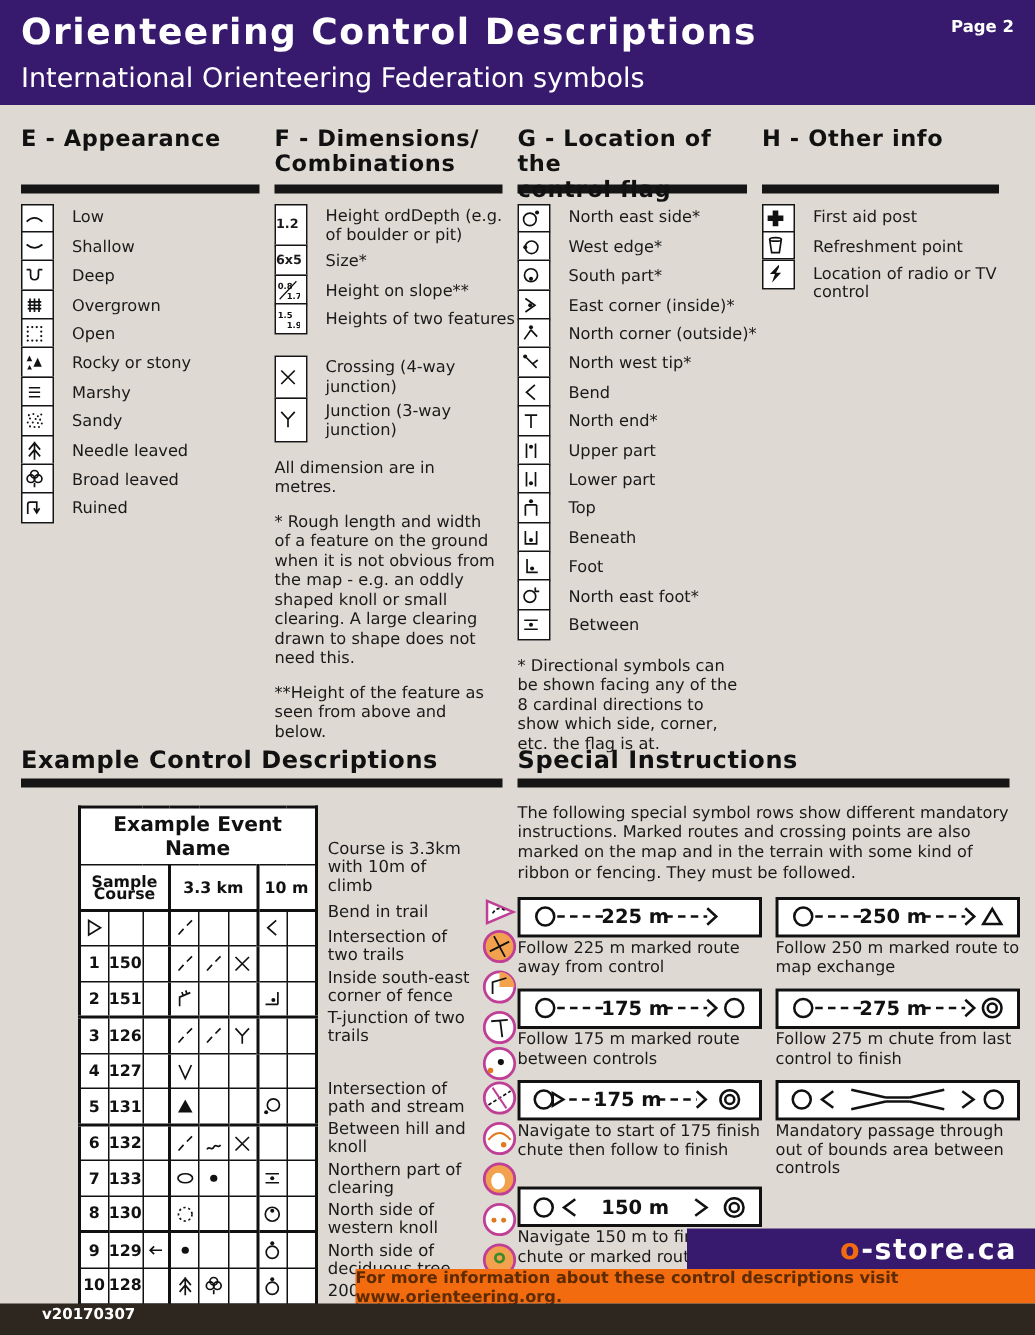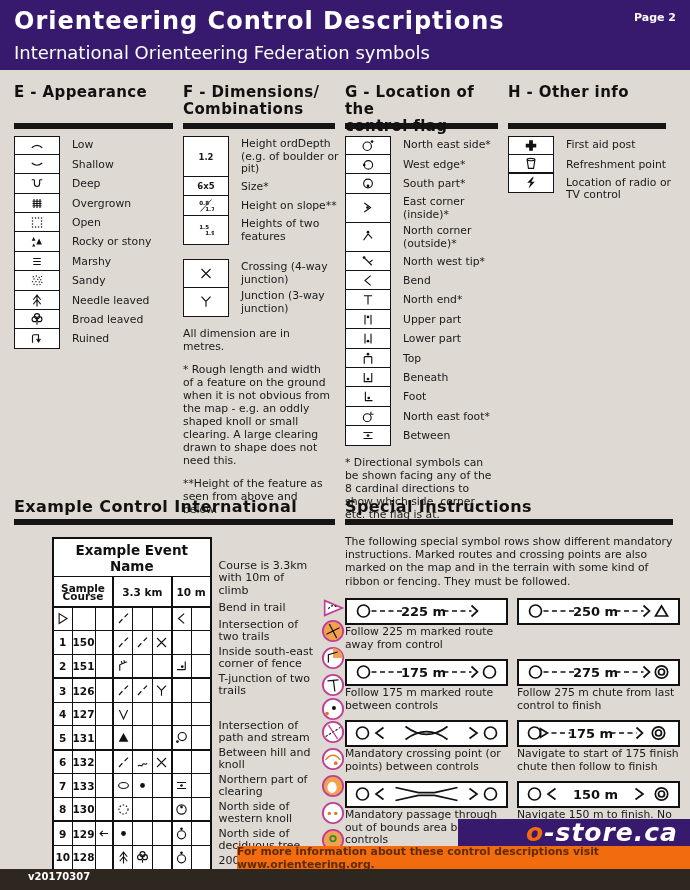--- a/index.html
+++ b/index.html
@@ -12,22 +12,22 @@
   .hdr-page{position:absolute;right:14px;top:11px;font-size:11px;font-weight:bold;}
   
   .cols{position:absolute;left:14px;top:84px;display:grid;grid-template-columns:169px 162px 163px 168px;}
   .col{min-width:0;}
   .col-head{height:36px;display:flex;flex-direction:column;justify-content:flex-start;
             font-size:15px;font-weight:bold;letter-spacing:.4px;line-height:17px;color:#111;}
   .hbar{height:6px;background:#151515;margin:3px 10px 7px 0;}
   .sec-head{font-size:16px;font-weight:bold;letter-spacing:.4px;color:#111;}
   
   .sym-row{display:flex;min-height:19.4px;}
-  .sym-box{width:46px;background:#fff;border:1.6px solid #151515;box-sizing:border-box;
-           display:flex;align-items:center;justify-content:center;flex:none;align-self:stretch;}
+  .sym-box{width:22px;background:#fff;border:1.6px solid #151515;box-sizing:border-box;
+           display:flex;align-items:center;justify-content:flex-start;flex:none;align-self:stretch;}
   .sym-row + .sym-row .sym-box{margin-top:-1.6px;}
   .fixedbox .sym-box{height:19.4px;align-self:flex-start;}
   .sym-label{margin-left:12px;font-size:10.8px;line-height:12.5px;align-self:center;padding:2px 0;}
   .ic{width:15px;height:15px;display:block;}
   .sym-box .ic{width:16px;height:15px;}
   .numv{font-size:8.5px;font-weight:bold;line-height:1;}
   .nt{font-size:7px;font-weight:bold;fill:#111;font-family:inherit;}
   .note{font-size:10.8px;line-height:13px;margin:10px 12px 0 0;}.gap14{height:14px;}
   
   .example{position:absolute;left:14px;top:497px;width:331px;}
@@ -51,21 +51,21 @@
   .special{position:absolute;left:345px;top:497px;width:338px;}
   .sp-intro{font-size:10.8px;line-height:13.2px;margin:10px 2px 10px 0;}
   .sp-grid{display:grid;grid-template-columns:163px 163px;column-gap:9px;row-gap:5px;}
   .sp-box{border:2.5px solid #111;background:#fff;height:27px;display:flex;align-items:center;box-sizing:border-box;}
   .sp-svg{width:100%;height:22px;display:block;}
   .spt{font-size:13px;font-weight:bold;fill:#111;font-family:inherit;}
   .sp-cap{font-size:10.8px;line-height:12.8px;min-height:28px;margin-top:1px;}
   
   .ostore{position:absolute;right:0;top:819px;width:232px;height:27px;background:#371a6e;
           display:flex;align-items:center;justify-content:flex-end;padding-right:12px;box-sizing:border-box;}
-  .ostore-txt{font-size:25px;font-weight:bold;letter-spacing:1px;color:#fff;font-style:italic;}
+  .ostore-txt{font-size:19px;font-weight:bold;letter-spacing:1px;color:#fff;}
   .ostore-o{color:#f26b0f;}
   .orangebar{position:absolute;left:237px;right:0;top:846px;height:23px;background:#f26b0f;
              display:flex;align-items:center;justify-content:flex-end;color:#5e2b00;font-size:10.8px;font-weight:bold;}
   .bottombar{position:absolute;left:0;right:0;top:869px;height:21px;background:#2e2720;color:#fff;}
   .version{position:absolute;left:28px;top:2px;font-size:10px;font-weight:bold;}
 </style>
 </head>
 <body>
 
 <div class="page">
@@ -445,21 +445,21 @@
                 <path d="M13 2 L5 10.2 H9.5 L6.8 18 L15 9 H10.5 L13.2 4 Z" fill="#111" stroke="none"></path>
               </svg>
             </span>
             <span class="sym-label">Location of radio or TV control</span>
           </div>
         </div>
     </div>
   </div>
 
   <div class="example">
-    <div class="sec-head">Example Control International</div>
+    <div class="sec-head">Example Control Descriptions</div>
     <div class="hbar"></div>
     <div class="ex-body">
       <table class="ctable">
         <colgroup>
           <col style="width:19px">
             <col style="width:23px">
             <col style="width:18px">
           <col style="width:19.5px">
             <col style="width:19.5px">
             <col style="width:19.5px">
@@ -852,20 +852,21 @@
           <div class="sp-box">
             <svg class="sp-svg" viewBox="0 0 150 22">
               <circle cx="12" cy="11" r="6" stroke="#111" stroke-width="1.7" fill="none"></circle>
               <path d="M20 11 H52" stroke="#111" stroke-width="1.7" fill="none" stroke-dasharray="5 3.5"></path>
               <text x="72" y="15.5" class="spt" text-anchor="middle">250 m</text>
               <path d="M92 11 H120" stroke="#111" stroke-width="1.7" fill="none" stroke-dasharray="5 3.5"></path>
               <path d="M120 5.5 L126 11 L120 16.5" stroke="#111" stroke-width="1.7" fill="none"></path>
               <path d="M132 16 L138 6 L144 16 Z" stroke="#111" stroke-width="1.7" fill="none"></path>
             </svg>
           </div>
+          <div class="sp-cap">Follow 250 m marked route to map exchange</div>
         </div>
         <div>
           <div class="sp-box">
             <svg class="sp-svg" viewBox="0 0 150 22">
               <circle cx="12" cy="11" r="6" stroke="#111" stroke-width="1.7" fill="none"></circle>
               <path d="M20 11 H52" stroke="#111" stroke-width="1.7" fill="none" stroke-dasharray="5 3.5"></path>
               <text x="72" y="15.5" class="spt" text-anchor="middle">175 m</text>
               <path d="M92 11 H120" stroke="#111" stroke-width="1.7" fill="none" stroke-dasharray="5 3.5"></path>
               <path d="M120 5.5 L126 11 L120 16.5" stroke="#111" stroke-width="1.7" fill="none"></path>
               <circle cx="138" cy="11" r="6" stroke="#111" stroke-width="1.7" fill="none"></circle>
@@ -879,32 +880,20 @@
               <circle cx="12" cy="11" r="6" stroke="#111" stroke-width="1.7" fill="none"></circle>
               <path d="M20 11 H52" stroke="#111" stroke-width="1.7" fill="none" stroke-dasharray="5 3.5"></path>
               <text x="72" y="15.5" class="spt" text-anchor="middle">275 m</text>
               <path d="M92 11 H120" stroke="#111" stroke-width="1.7" fill="none" stroke-dasharray="5 3.5"></path>
               <path d="M120 5.5 L126 11 L120 16.5" stroke="#111" stroke-width="1.7" fill="none"></path>
               <circle cx="138" cy="11" r="6.2" stroke="#111" stroke-width="1.7" fill="none"></circle>
               <circle cx="138" cy="11" r="3" stroke="#111" stroke-width="1.7" fill="none"></circle>
             </svg>
           </div>
           <div class="sp-cap">Follow 275 m chute from last control to finish</div>
-        </div>
-        <div>
-          <div class="sp-box">
-            <svg class="sp-svg" viewBox="0 0 150 22">
-              <circle cx="11" cy="11" r="6" stroke="#111" stroke-width="1.7" fill="none"></circle>
-              <path d="M32 5.5 L24.5 11 L32 16.5" stroke="#111" stroke-width="1.7" fill="none"></path>
-              <path d="M54 4.5 C68 15 82 15 96 4.5 M54 17.5 C68 7 82 7 96 17.5" stroke="#111" stroke-width="1.7" fill="none"></path>
-              <path d="M118 5.5 L125.5 11 L118 16.5" stroke="#111" stroke-width="1.7" fill="none"></path>
-              <circle cx="139" cy="11" r="6" stroke="#111" stroke-width="1.7" fill="none"></circle>
-            </svg>
-          </div>
-          <div class="sp-cap">Mandatory crossing point (or points) between controls</div>
         </div>
         <div>
           <div class="sp-box">
             <svg class="sp-svg" viewBox="0 0 150 22">
               <circle cx="11" cy="11" r="6" stroke="#111" stroke-width="1.7" fill="none"></circle>
               <path d="M17 6.8 L24 11 L17 15.2 Z" stroke="#111" stroke-width="1.7" fill="none"></path>
               <path d="M28 11 H47" stroke="#111" stroke-width="1.7" fill="none" stroke-dasharray="5 3.5"></path>
               <text x="67" y="15.5" class="spt" text-anchor="middle">175 m</text>
               <path d="M87 11 H113" stroke="#111" stroke-width="1.7" fill="none" stroke-dasharray="5 3.5"></path>
               <path d="M113 5.5 L119 11 L113 16.5" stroke="#111" stroke-width="1.7" fill="none"></path>

